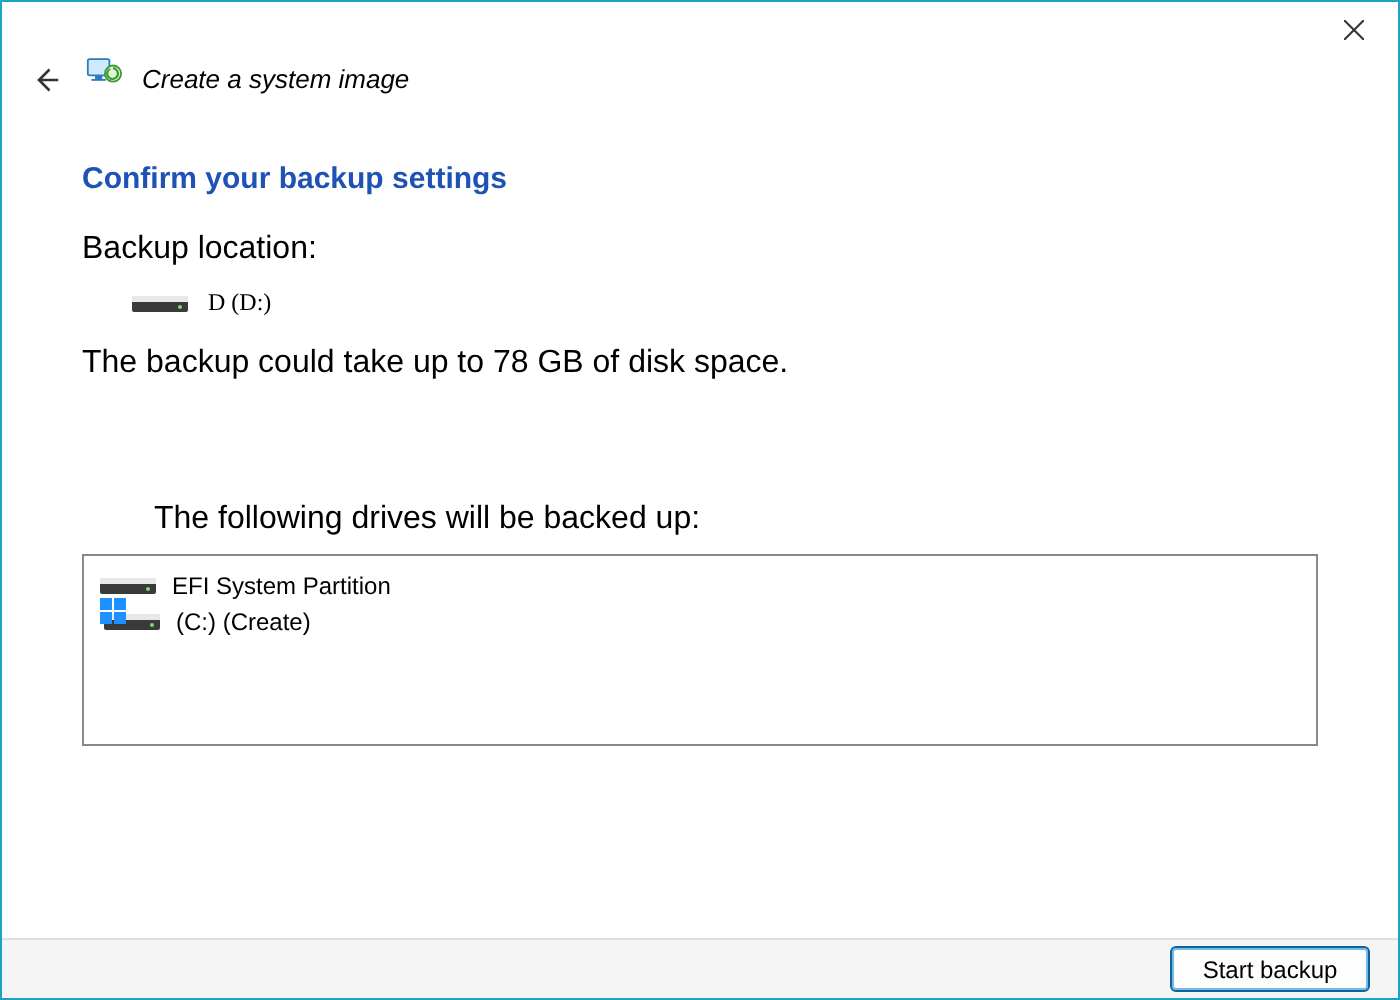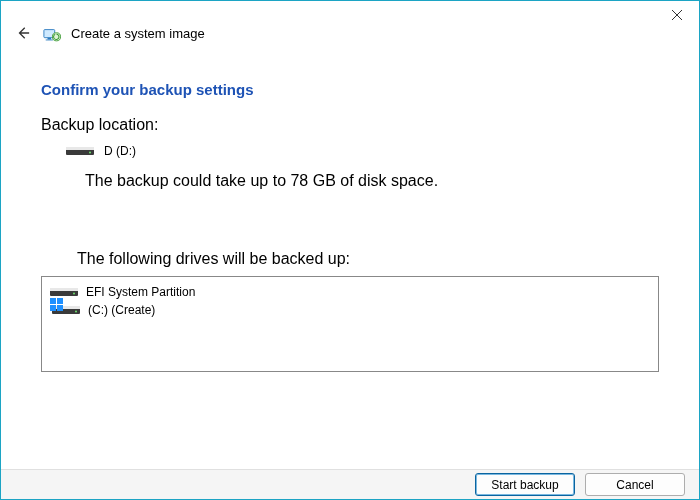--- a/index.html
+++ b/index.html
@@ -32,24 +32,25 @@
   width: 44px;
   height: 28px;
   display: flex;
   align-items: center;
   justify-content: center;
   color: #333;
 }
 .close-btn svg { width: 10px; height: 10px; }
 .header-row {
   display: flex;
-  align-items: flex-start;
+  align-items: flex-end;
   padding: 0 12px;
   gap: 10px;
   margin-top: -5px;
+  font-style: italic;
 }
 .back-arrow {
   width: 20px;
   display: flex;
   justify-content: center;
 }
 .back-arrow svg { width: 14px; height: 14px; stroke: #333; fill: none; stroke-width: 1.5; }
 .hdr-icon svg { width: 18px; height: 18px; }
 .header-title {
   font-size: 13px;
@@ -65,23 +66,24 @@
 }
 .label {
   font-size: 16px;
   margin-bottom: 10px;
 }
 .dest-row {
   display: flex;
   align-items: center;
   gap: 10px;
   margin: 6px 0 14px 25px;
+  font-family: Liberation Serif, serif;
 }
 .drive-icon { width: 28px; display:flex; }
-.size-note { margin-bottom: 60px; margin-left: 44px; }
+.size-note { margin-bottom: 60px; }
 .drives-label { margin-bottom: 8px; margin-left: 36px; }
 .drives-box {
   border: 1px solid #888;
   height: 96px;
   padding: 6px 8px;
   box-sizing: border-box;
   overflow: auto;
 }
 .drive-row {
   display: flex;
@@ -220,16 +222,15 @@
             <circle cx="24" cy="8.5" r="1" fill="#6fe26f"></circle>
           </svg>
         </span>
         <span>(C:) (Create)</span>
       </div>
     </div>
   </div>
 
   <div class="footer">
     <div class="btn primary">Start backup</div>
-    <div class="btn">Cancel</div>
   </div>
 
 </div>
 
 </body></html>

